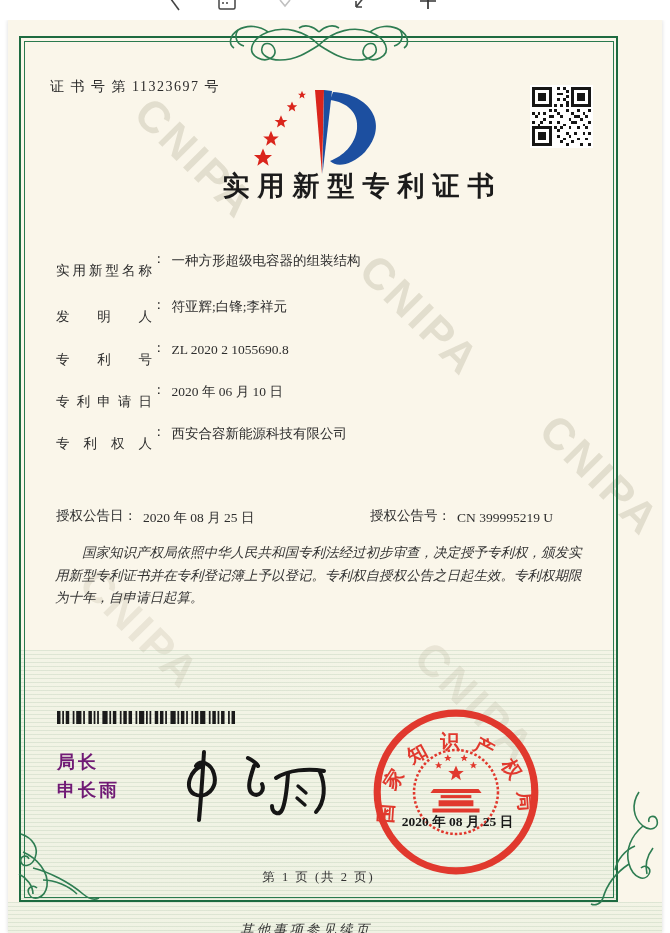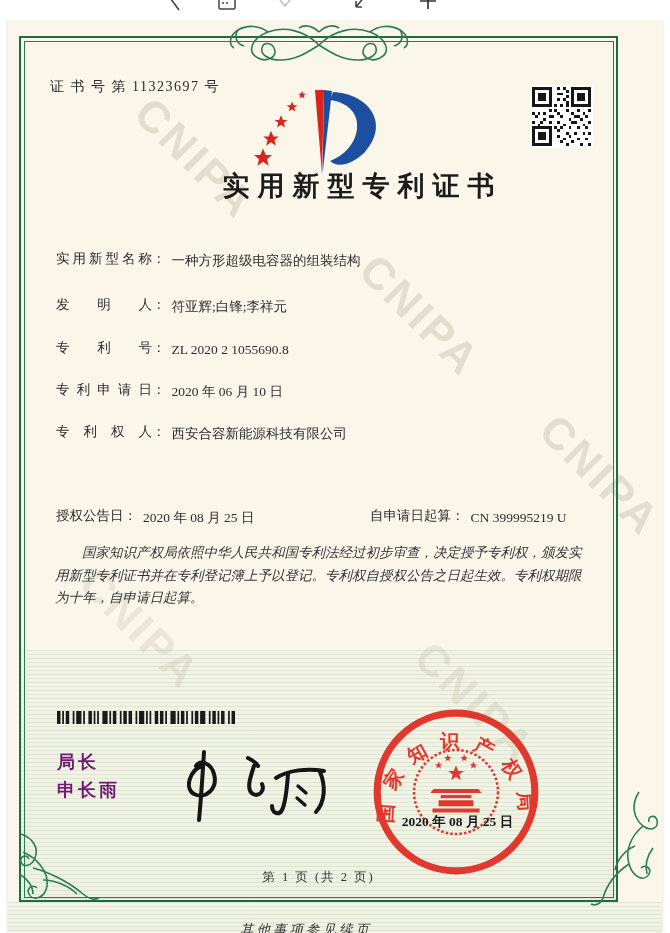--- a/index.html
+++ b/index.html
@@ -40,21 +40,21 @@
             letter-spacing:1.5px; color:#2b2b2b; }
 
   .logo { position:absolute; left:238px; top:82px; width:160px; height:95px; z-index:5; }
   .qr   { position:absolute; left:530px; top:85px; width:63px; height:63px; z-index:5; background:#fff; padding:2px; }
   .qr svg { width:100%; height:100%; }
 
   .title { position:absolute; left:19px; top:168px; width:599px; z-index:5; text-align:center;
            font-size:27px; font-weight:bold; letter-spacing:8px; color:#1b1b1b;margin-left:44px; }
 
   .row { position:absolute; left:56px; z-index:5; font-size:13.5px; color:#2e2e2e; width:540px; }
-  .row .lbl { display:inline-block; width:96px; text-align:justify; text-align-last:justify; vertical-align:top; }
+  .row .lbl { display:inline-block; width:96px; text-align:justify; text-align-last:justify; vertical-align:top;margin-top:12px; }
   .row .col { display:inline-block; vertical-align:top; }
   .row .val { display:inline-block; margin-left:6px; vertical-align:top; max-width:420px; line-height:21px; }
   .grant2 { position:absolute; left:314px; top:0; }
 
   .paras { position:absolute; left:55px; top:542px; width:532px; z-index:5;
            font-size:13.5px; line-height:22.5px; color:#333; font-style:italic; }
   .paras p { text-indent:2em; }
 
   .barcode { position:absolute; left:57px; top:710px; width:185px; height:13px; z-index:5; }
   .barcode svg { width:100%; height:100%; }
@@ -214,21 +214,21 @@
   </div>
   <div class="row" style="top:381px">
     <span class="lbl">专利申请日</span><span class="col">：</span><span class="val">2020 年 06 月 10 日</span>
   </div>
   <div class="row" style="top:423px">
     <span class="lbl">专利权人</span><span class="col">：</span><span class="val">西安合容新能源科技有限公司</span>
   </div>
   <div class="row" style="top:507px">
     <span>授权公告日</span><span class="col">：</span><span class="val">2020 年 08 月 25 日</span>
     <span class="grant2">
-      <span>自申请日起算</span><span class="col">：</span><span class="val">CN 399995219 U</span>
+      <span>授权公告号</span><span class="col">：</span><span class="val">CN 399995219 U</span>
     </span>
   </div>
 
   <div class="paras">
     <p>国家知识产权局依照中华人民共和国专利法经过初步审查，决定授予专利权，颁发实用新型专利证书并在专利登记簿上予以登记。专利权自授权公告之日起生效。专利权期限为十年，自申请日起算。</p>
   </div>
 
   <div class="barcode">
     <svg viewBox="0 0 106 13" preserveAspectRatio="none">
       <path fill="#1a1a1a" d="M0 0h2v13h-2z m3 0h1v13h-1z m2 0h2v13h-2z m4 0h1v13h-1z m2 0h3v13h-3z m4 0h1v13h-1z m3 0h2v13h-2z m3 0h1v13h-1z m2 0h1v13h-1z m3 0h3v13h-3z m4 0h1v13h-1z m2 0h2v13h-2z m4 0h1v13h-1z m2 0h2v13h-2z m3 0h2v13h-2z m4 0h1v13h-1z m2 0h3v13h-3z m4 0h1v13h-1z m2 0h1v13h-1z m3 0h2v13h-2z m3 0h2v13h-2z m3 0h1v13h-1z m3 0h3v13h-3z m4 0h1v13h-1z m2 0h2v13h-2z m3 0h1v13h-1z m3 0h1v13h-1z m2 0h2v13h-2z m3 0h3v13h-3z m5 0h1v13h-1z m2 0h2v13h-2z m3 0h1v13h-1z m2 0h2v13h-2z m4 0h1v13h-1z m2 0h2v13h-2z"></path>

